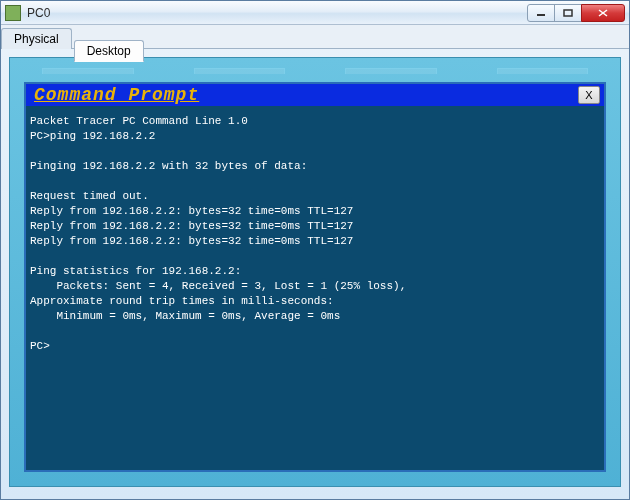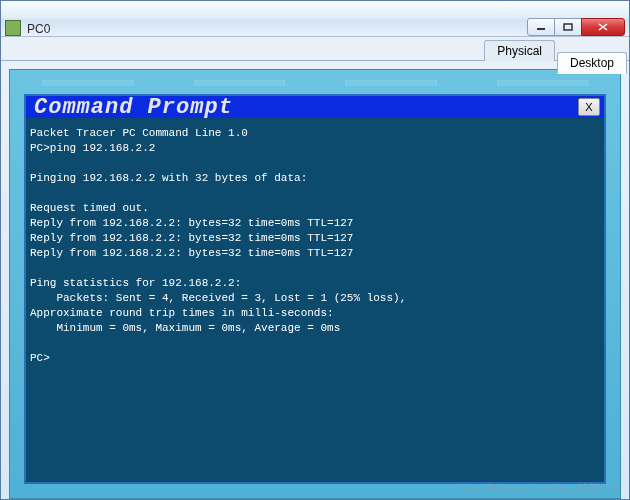--- a/index.html
+++ b/index.html
@@ -11,24 +11,24 @@
       overflow: hidden;
     }
     .window {
       width: 630px;
       height: 500px;
       border: 1px solid #5a7ca0;
       background: linear-gradient(to bottom, #eaf3fb 0%, #d7e8f7 100%);
       position: relative;
     }
     .titlebar {
-      height: 36px;
+      height: 24px;
       background: linear-gradient(to bottom, #f8fbfe 0%, #e4eef8 45%, #d2e3f3 55%, #e8f1fa 100%);
       display: flex;
-      align-items: flex-end;
+      align-items: center;
       padding: 0 4px;
       border-bottom: 1px solid #aebfd1;
     }
     .titlebar .app-icon {
       width: 16px;
       height: 16px;
       margin-right: 6px;
       display: inline-block;
       background: #7fb05a;
       border: 1px solid #4a7030;
@@ -64,21 +64,20 @@
       border-bottom-right-radius: 3px;
     }
     .win-btn.min { border-top-left-radius: 3px; border-bottom-left-radius: 3px; }
     .win-btn svg { pointer-events: none; }
     .tabbar {
       height: 24px;
       display: flex;
       align-items: flex-end;
       background: #e9f0f7;
       border-bottom: 1px solid #9fb3c7;
-      justify-content: flex-end;
     }
     .tab {
       padding: 3px 12px;
       font-size: 12px;
       border: 1px solid #9fb3c7;
       border-bottom: none;
       background: #e4ecf4;
       margin-right: 2px;
       cursor: pointer;
       position: relative;
@@ -127,24 +126,25 @@
     .cmd-titlebar {
       height: 22px;
       background: #0a2be0;
       display: flex;
       align-items: center;
       padding: 0 4px 0 8px;
     }
     .cmd-title {
       flex: 1;
       font-family: "SimSun", "Courier New", monospace;
-      font-size: 22px;
+      font-size: 18px;
       font-weight: bold;
       font-style: italic;
-      color: #e5e5e5;
+      color: #eab308;
+      text-decoration: underline;
       letter-spacing: 1px;
     }
     .cmd-close {
       width: 22px;
       height: 18px;
       background: linear-gradient(to bottom, #f4f4f4, #d8d8d8);
       border: 1px solid #888;
       font-size: 11px;
       display: flex;
       align-items: center;
@@ -233,14 +233,13 @@
 <span></span>
 <span>Ping statistics for 192.168.2.2:</span>
 <span>    Packets: Sent = 4, Received = 3, Lost = 1 (25% loss),</span>
 <span>Approximate round trip times in milli-seconds:</span>
 <span>    Minimum = 0ms, Maximum = 0ms, Average = 0ms</span>
 <span></span>
 <span>PC&gt;</span></div>
     </div>
   </div>
 
-  <div class="watermark">https://blog.csdn.net/qq_4288178</div>
 </div>
 
 </body></html>

